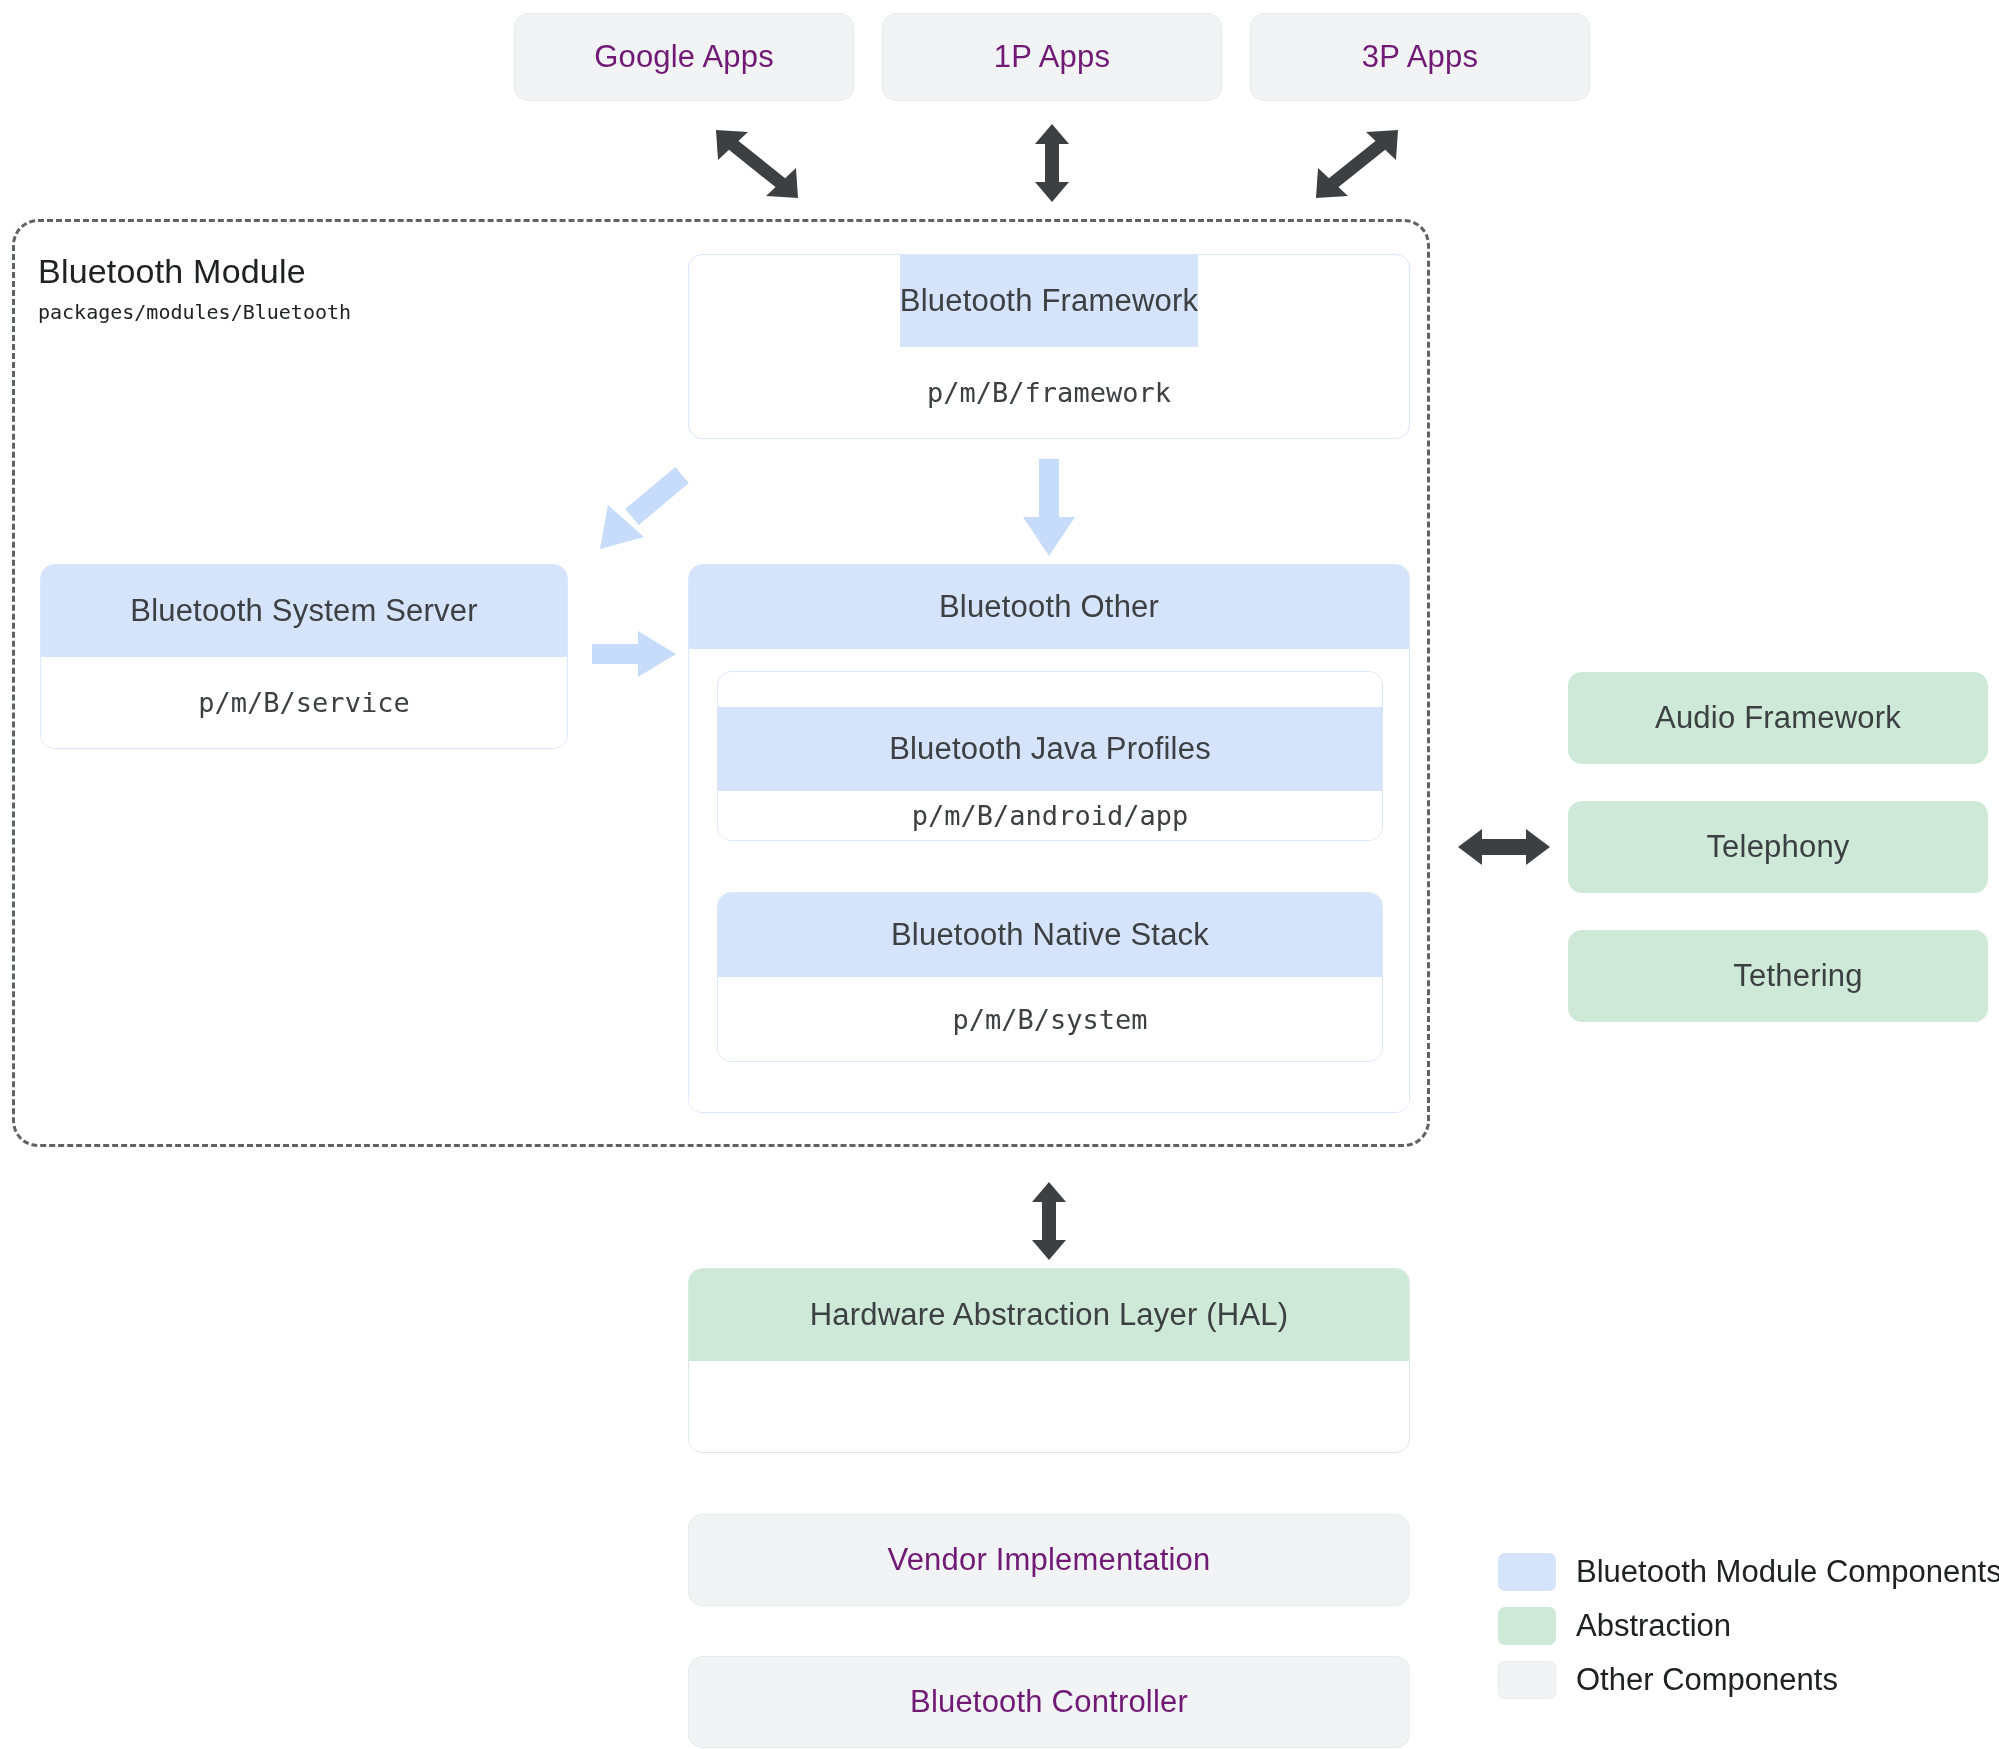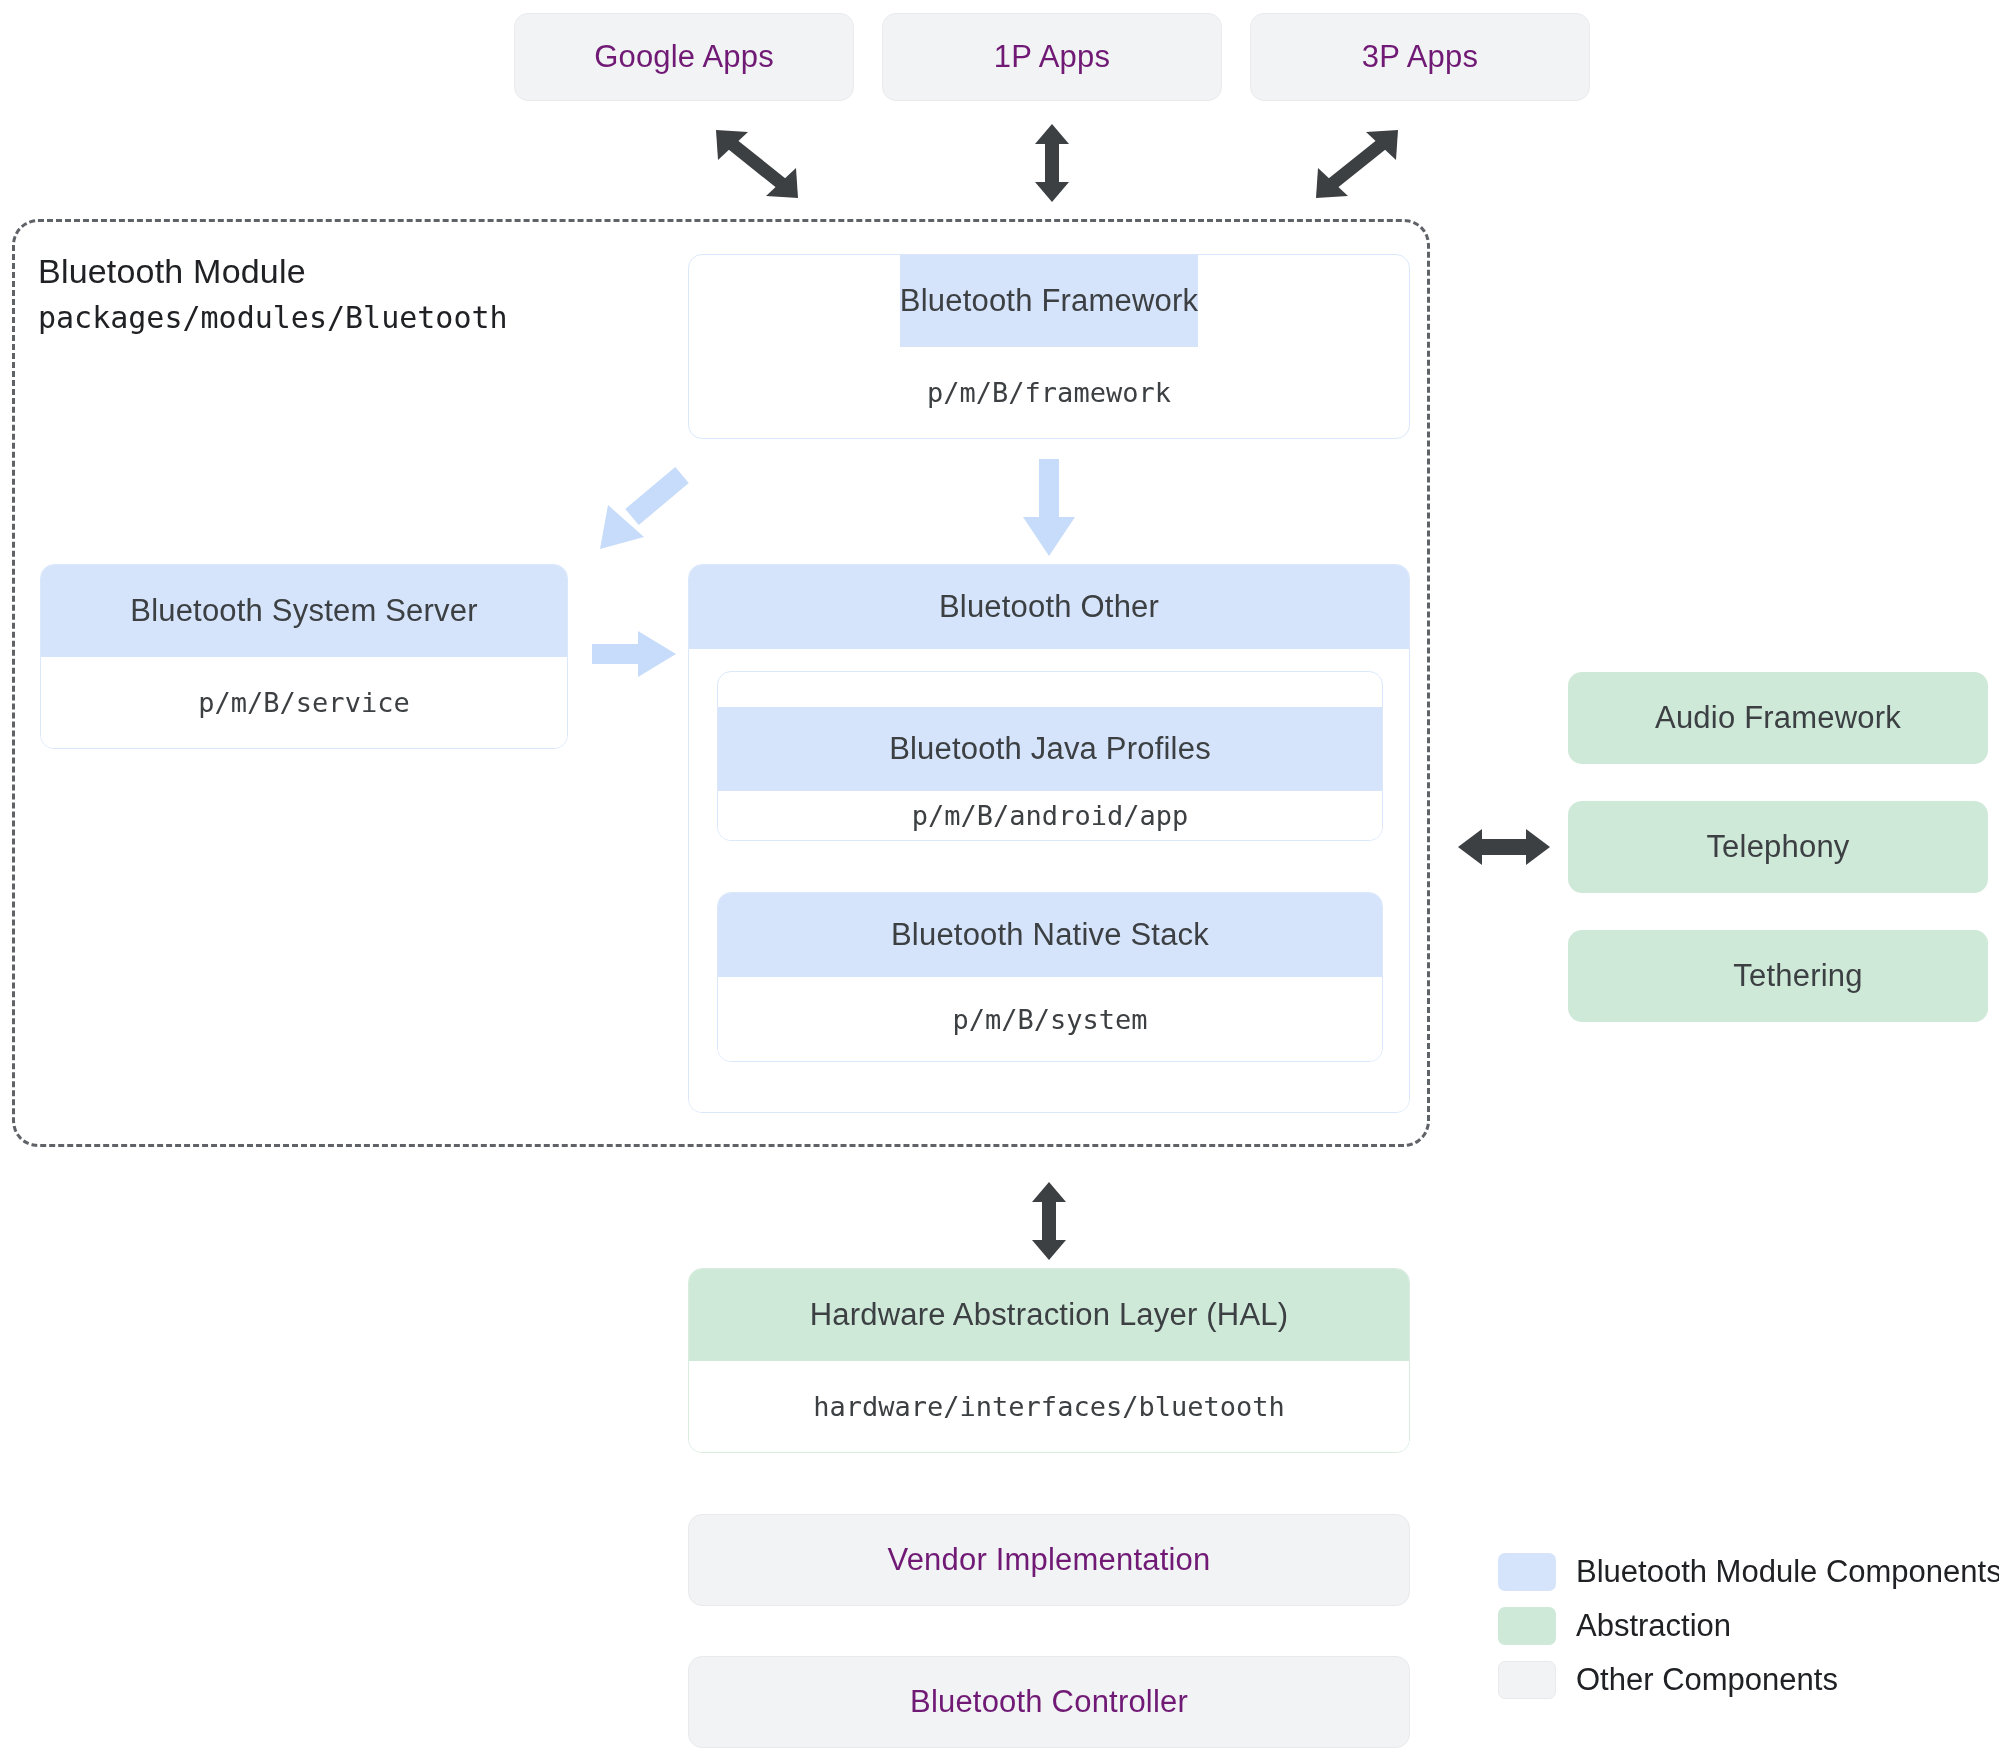--- a/index.html
+++ b/index.html
@@ -92,21 +92,21 @@
   #module-title {
     position: absolute;
     font-size: 34px;
     color: #202124;
     letter-spacing: .2px;
     white-space: nowrap;
   }
   #module-path {
     position: absolute;
     font-family: "DejaVu Sans Mono", "Liberation Mono", monospace;
-    font-size: 30px;
+    font-size: 20px;
     color: #202124;
     white-space: nowrap;
   }
 
   
   .arrow { position: absolute; }
 
   
   #legend { position: absolute; }
   .legend-row {
@@ -252,21 +252,20 @@
   <div class="arrow" style="left:1030px; top:1182px; width:38px; height:78px;">
     <svg width="38" height="78" viewBox="0 0 38 78">
       <rect x="12" y="12" width="14" height="54" fill="#3c4043"></rect>
       <polygon points="19,0 36,20 2,20" fill="#3c4043"></polygon>
       <polygon points="19,78 36,58 2,58" fill="#3c4043"></polygon>
     </svg>
   </div>
 
   <div class="card green" style="left:688px; top:1268px; width:722px; height:185px;">
     <div class="head" style="height:92px;">Hardware Abstraction Layer (HAL)</div>
-    <div class="path" style="flex:1;">hardware/interfaces/bluetooth</div>
   </div>
 
   <div class="card grey" style="left:688px; top:1656px; width:722px; height:92px;">
     <div class="head" style="flex:1;">Bluetooth Controller</div>
   </div>
 
   <div class="card grey" style="left:688px; top:1514px; width:722px; height:92px;">
     <div class="head" style="flex:1;">Vendor Implementation</div>
   </div>
 

